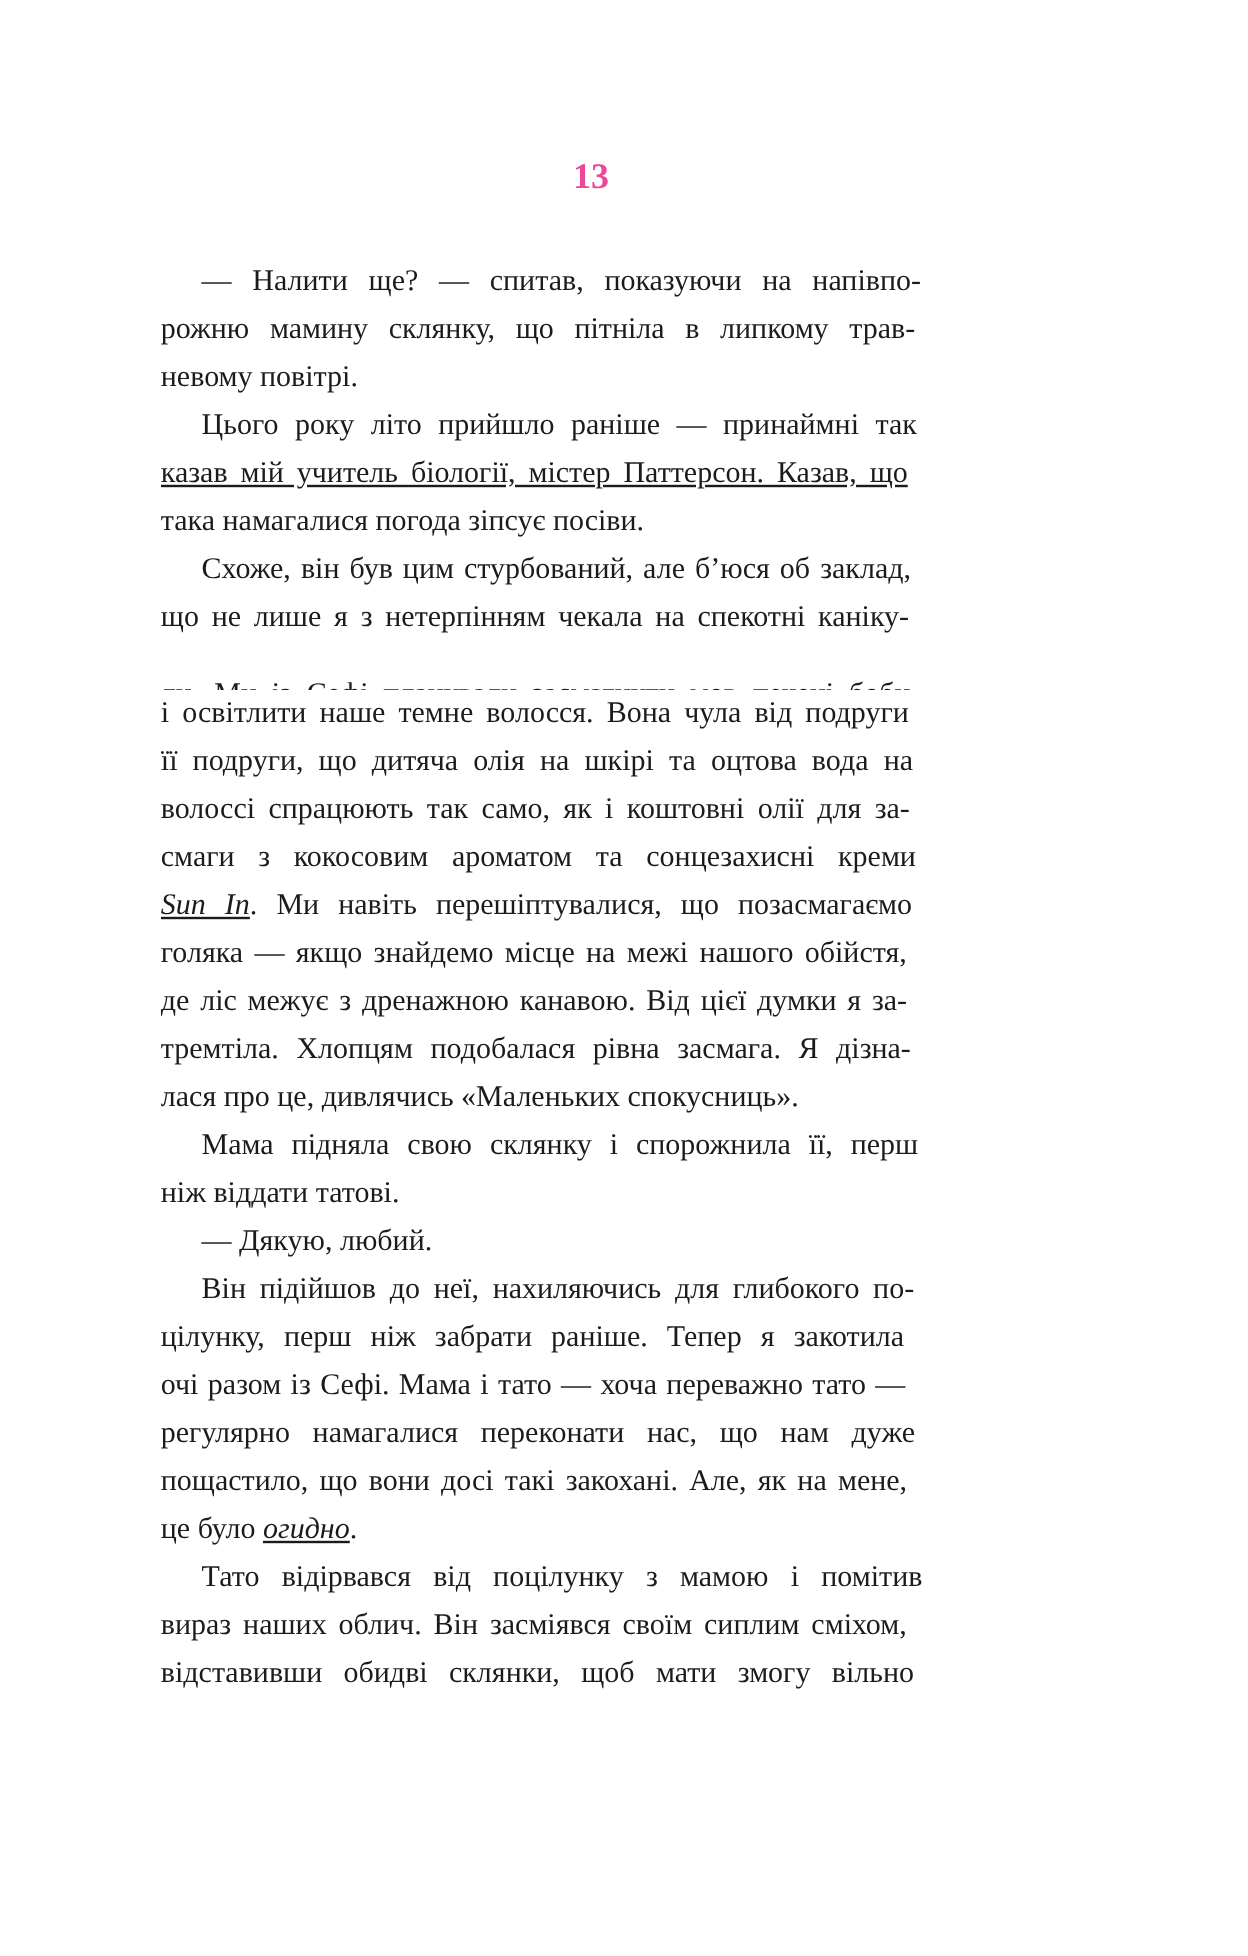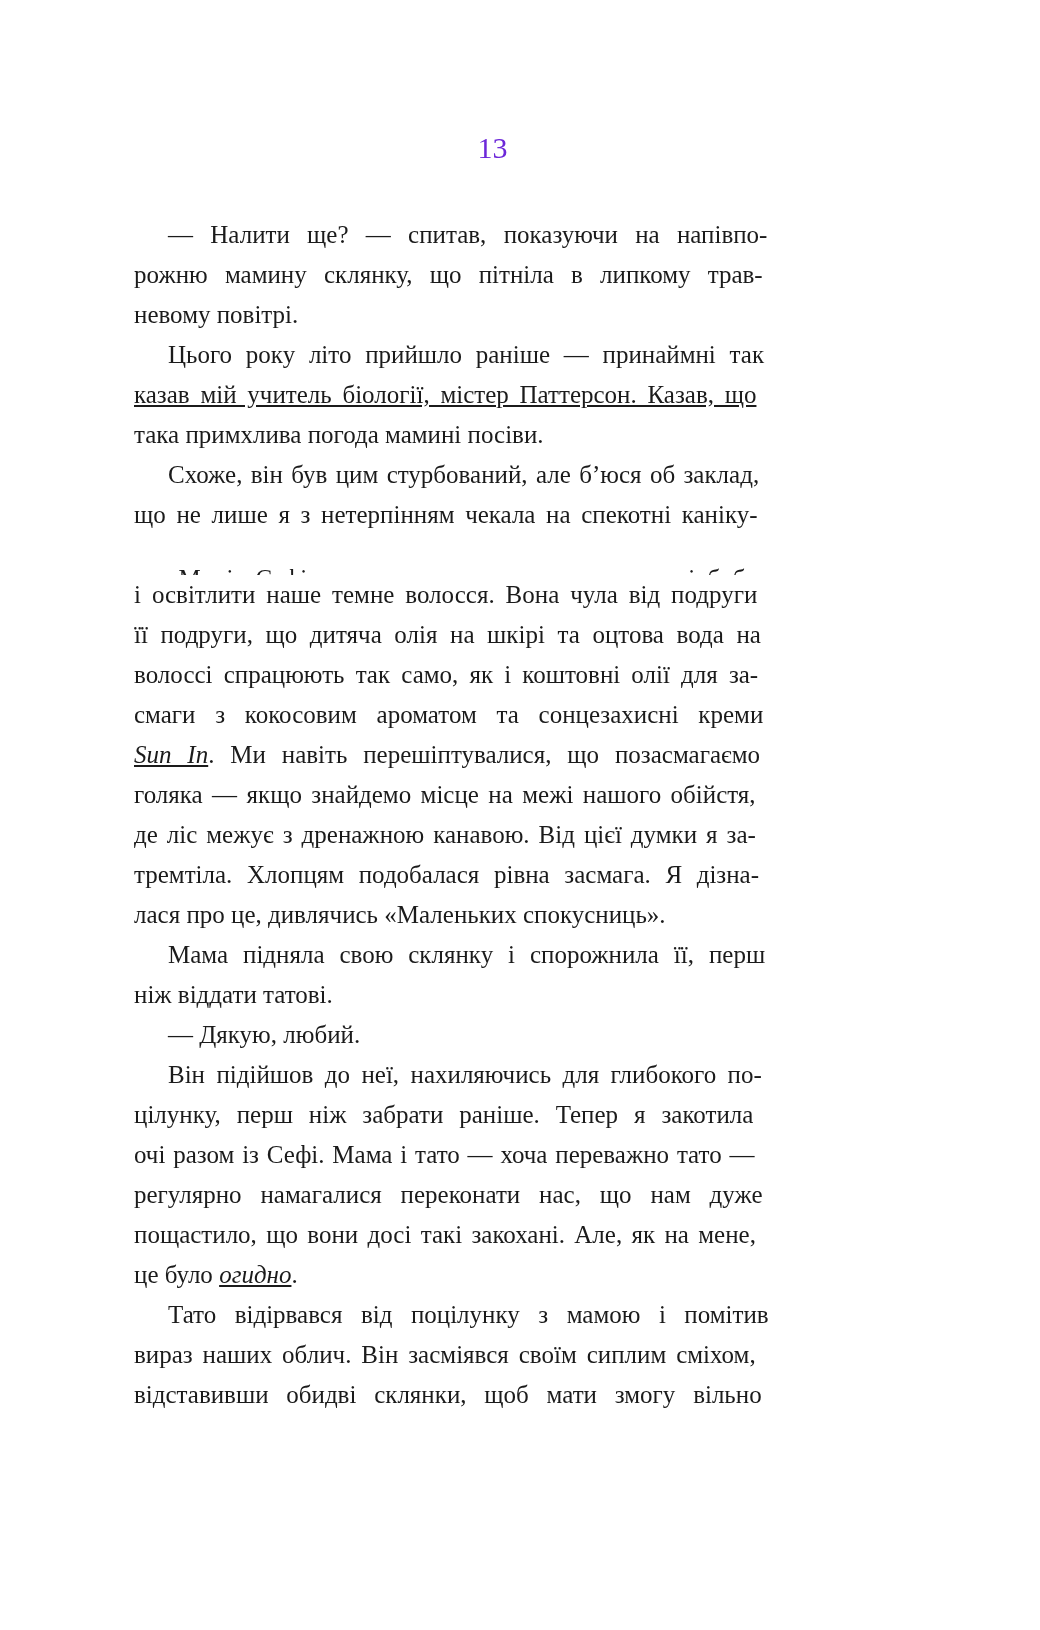--- a/index.html
+++ b/index.html
@@ -16,21 +16,22 @@
     font-family: "Liberation Serif", "DejaVu Serif", serif;
     overflow: hidden;
   }
   .page-number {
     margin: 0 0 0 134px;
     padding-top: 130px;
     width: 717px;
     text-align: center;
     font-size: 30px;
     line-height: 36px;
-    color: #6d28d9;
+    color: #ec4899;
+    font-weight: bold;
   }
   .text-block {
     margin: 49px 0 0 134px;
     width: 717px;
   }
   .paragraph {
     margin: 0;
     padding: 0;
   }
   .line {
@@ -58,21 +59,21 @@
   <div class="page-number">13</div>
   <main class="text-block">
       <div class="paragraph">
         <div class="line indent"><span class="inner" style="word-spacing: 11.0379px;"><span>— Налити ще? — спитав, показуючи на напівпо-</span></span></div>
         <div class="line"><span class="inner" style="word-spacing: 10.9487px;"><span>рожню мамину склянку, що пітніла в липкому трав-</span></span></div>
         <div class="line end"><span class="inner"><span>невому повітрі.</span></span></div>
       </div>
       <div class="paragraph">
         <div class="line indent"><span class="inner" style="word-spacing: 7.50446px;"><span>Цього року літо прийшло раніше — принаймні так</span></span></div>
         <div class="line"><span class="inner" style="word-spacing: 4.51116px; text-decoration: underline;"><span>казав мій учитель біології, містер Паттерсон. Казав, що</span></span></div>
-        <div class="line end"><span class="inner"><span>така примхлива погода мамині посіви.</span></span></div>
+        <div class="line end"><span class="inner"><span>така намагалися погода зіпсує посіви.</span></span></div>
       </div>
       <div class="paragraph">
         <div class="line indent"><span class="inner" style="word-spacing: 2.12695px;"><span>Схоже, він був цим стурбований, але б’юся об заклад,</span></span></div>
         <div class="line"><span class="inner" style="word-spacing: 4.40451px;"><span>що не лише я з нетерпінням чекала на спекотні каніку-</span></span></div>
         <div class="line"><span class="inner" style="word-spacing: 6.09375px; margin-top: 24px;"><span>ли. Ми із Сефі планували засмагнути мов печені боби</span></span></div>
         <div class="line"><span class="inner" style="word-spacing: 4.69727px; text-align: center;"><span>і освітлити наше темне волосся. Вона чула від подруги</span></span></div>
         <div class="line"><span class="inner" style="word-spacing: 6.34844px;"><span>її подруги, що дитяча олія на шкірі та оцтова вода на</span></span></div>
         <div class="line"><span class="inner" style="word-spacing: 4.89757px;"><span>волоссі спрацюють так само, як і коштовні олії для за-</span></span></div>
         <div class="line"><span class="inner" style="word-spacing: 13.4974px;"><span>смаги з кокосовим ароматом та сонцезахисні креми</span></span></div>
         <div class="line"><span class="inner" style="word-spacing: 9.6224px;"><i>Sun In</i><span>. Ми навіть перешіптувалися, що позасмагаємо</span></span></div>

